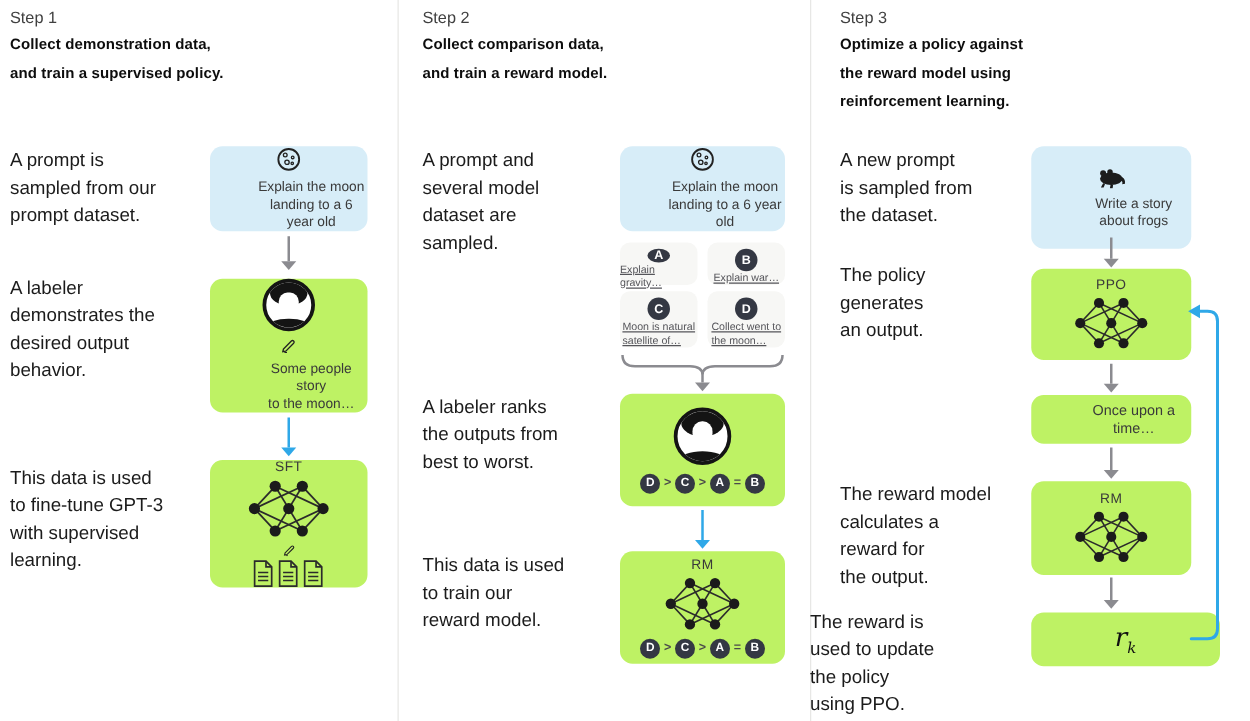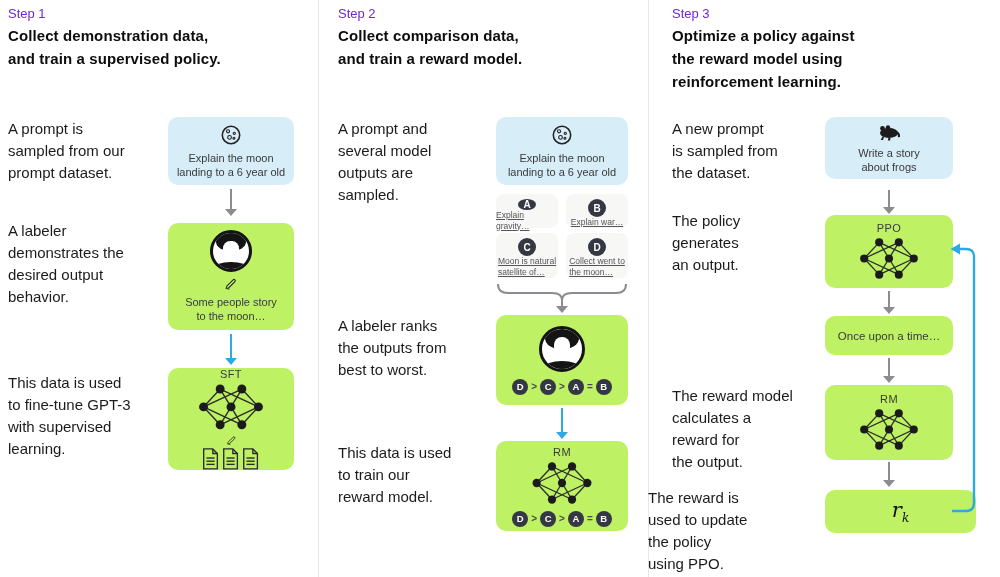--- a/index.html
+++ b/index.html
@@ -3,28 +3,28 @@
 <meta charset="utf-8">
 <style>
   html,body{margin:0;padding:0;background:#fff;}
   #canvas{
     position:relative;width:1000px;height:577px;background:#ffffff;
     font-family:"Liberation Sans", sans-serif;color:#161616;overflow:hidden;
   }
   .abs{position:absolute;}
   .pre{white-space:pre-line;}
   .divider{position:absolute;top:0;width:1px;height:577px;background:#e7e7e5;}
-  .step-label{font-size:13px;color:#6d28d9;}
-  .step-title{font-size:15px;font-weight:bold;color:#0d0d0d;line-height:23px;letter-spacing:.1px;}
+  .step-label{font-size:13px;color:#404040;}
+  .step-title{font-size:12px;font-weight:bold;color:#0d0d0d;line-height:23px;letter-spacing:.1px;}
   .body-text{font-size:15px;line-height:22px;color:#1b1b1b;}
   .card{position:absolute;border-radius:10px;display:flex;flex-direction:column;
         align-items:center;justify-content:center;text-align:center;}
   .card.blue{background:#d7edf8;}
   .card.gray{background:#bef264;}
-  .card-text{font-size:11px;line-height:14px;color:#3a3a3a;margin-top:5px;}
+  .card-text{font-size:11px;line-height:14px;color:#3a3a3a;margin-top:5px;margin-left:36px;}
   .model-label{font-size:11px;color:#3a3a3a;letter-spacing:.4px;}
   .out-card{position:absolute;background:#f7f7f5;border-radius:8px;display:flex;flex-direction:column;
             align-items:center;padding-top:5px;box-sizing:border-box;}
   .letter-circle{width:18px;height:18px;border-radius:50%;background:#343843;color:#fff;
                  font-size:10px;font-weight:bold;display:flex;align-items:center;justify-content:center;}
   .out-text{font-size:8.5px;line-height:10.5px;color:#55555a;margin-top:0;text-decoration:underline;}
   .rank-row{display:flex;align-items:center;justify-content:center;gap:3px;}
   .pill{width:16px;height:16px;border-radius:50%;background:#343843;color:#fff;font-size:9.5px;
         font-weight:bold;display:flex;align-items:center;justify-content:center;}
   .rank-op{color:#4a4a4a;font-size:10px;font-weight:bold;}
@@ -152,21 +152,21 @@
           <line x1="48" y1="18" x2="57" y2="18"></line>
       </g>
     </svg>
   </div>
 
   <div class="abs step-label" style="left:338px;top:6px">Step 2</div>
   <div class="abs step-title pre" style="left:338px;top:24px;width:300px">Collect comparison data,
 and train a reward model.</div>
   <div class="abs body-text pre" style="left:338px;top:118px;width:150px">A prompt and
 several model
-outputs are
+dataset are
 sampled.</div>
   <div class="abs body-text pre" style="left:338px;top:315px;width:155px">A labeler ranks
 the outputs from
 best to worst.</div>
   <div class="abs body-text pre" style="left:338px;top:442px;width:150px">This data is used
 to train our
 reward model.</div>
 
   <div class="card blue" style="left:496px;top:117px;width:132px;height:68px">
     <svg width="22" height="22" viewBox="0 0 24 24">
@@ -277,21 +277,21 @@
 an output.</div>
   <div class="abs body-text pre" style="left:672px;top:385px;width:155px">The reward model
 calculates a
 reward for
 the output.</div>
   <div class="abs body-text pre" style="left:648px;top:487px;width:150px">The reward is
 used to update
 the policy
 using PPO.</div>
 
-  <div class="card blue" style="left:825px;top:117px;width:128px;height:62px">
+  <div class="card blue" style="left:825px;top:117px;width:128px;height:82px">
     <svg width="26" height="18" viewBox="0 0 26 18">
       <g fill="#1c1c1c">
         <ellipse cx="13" cy="10" rx="9" ry="5"></ellipse>
         <circle cx="6.5" cy="5.5" r="2.4"></circle>
         <circle cx="12" cy="4.5" r="2.2"></circle>
         <path d="M20 8 q4.5 1 4 6 l-2.2 .3 q.8-3.4-2.8-4 Z"></path>
         <path d="M6.5 13.5 l-1.8 3.5 h2.2 l1.2-3 Z"></path>
         <path d="M12.5 14.5 l-.6 3 h2.2 l.4-2.8 Z"></path>
       </g>
     </svg>

